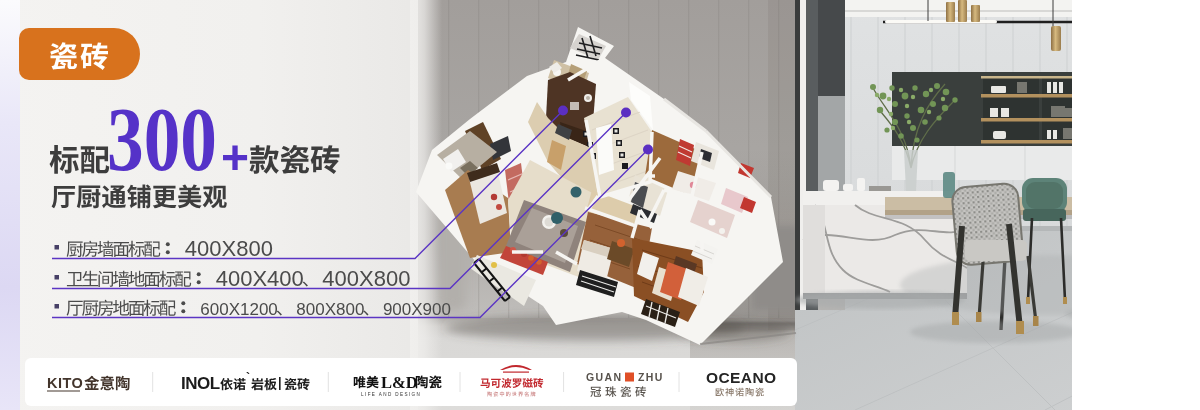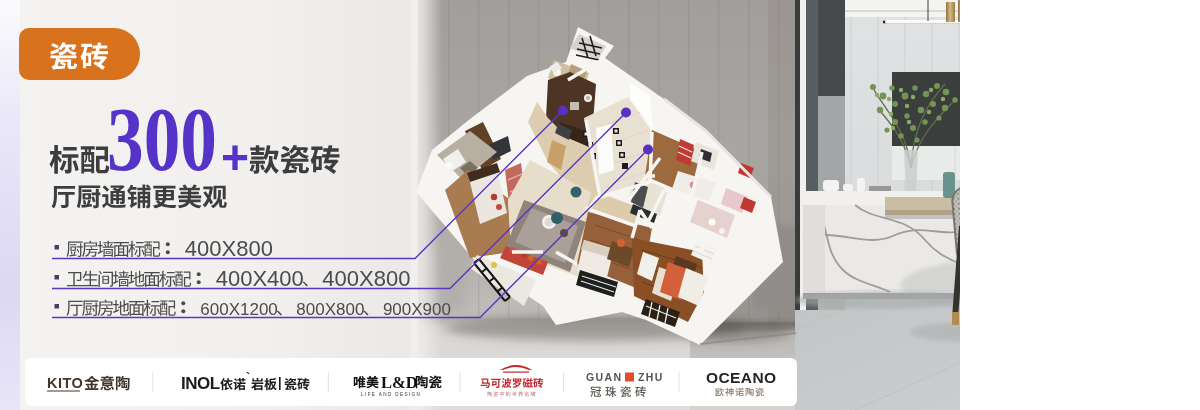--- a/index.html
+++ b/index.html
@@ -1,16 +1,16 @@
 <!DOCTYPE html>
 <html><head><meta charset="utf-8">
 <style>
 html,body{margin:0;padding:0;}
 body{width:1200px;height:410px;overflow:hidden;font-family:"Liberation Sans",sans-serif;}
-.banner{position:relative;width:960px;height:410px;overflow:hidden;background:#c4b5fd;}
+.banner{position:relative;width:1072px;height:410px;overflow:hidden;background:#c4b5fd;}
 .abs{position:absolute;}
 </style></head>
 <body>
 <div class="banner">
 
 <div class="abs" style="left:0;top:0;width:430px;height:410px;background:linear-gradient(90deg,#f4f3f1 0%,#f1f0ee 60%,#e9e8e6 100%);"></div>
 
 <div class="abs" style="left:0;top:0;width:20px;height:410px;background:linear-gradient(180deg,#fbfbfd 0%,#e9e7f8 30%,#dcd8f3 70%,#e8e5f8 100%);"></div>
 
 <div class="abs" style="left:418px;top:0;width:380px;height:330px;background:

